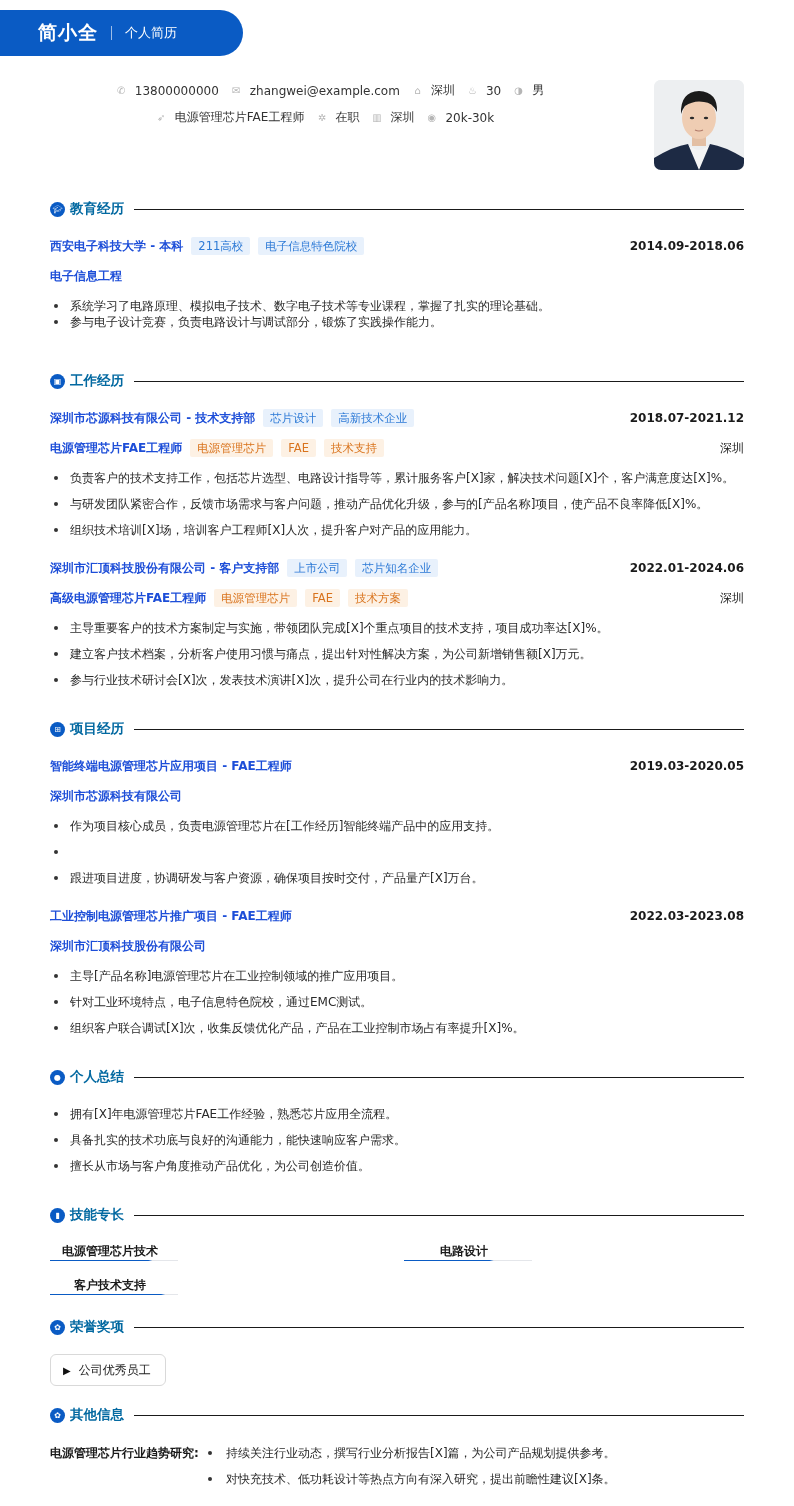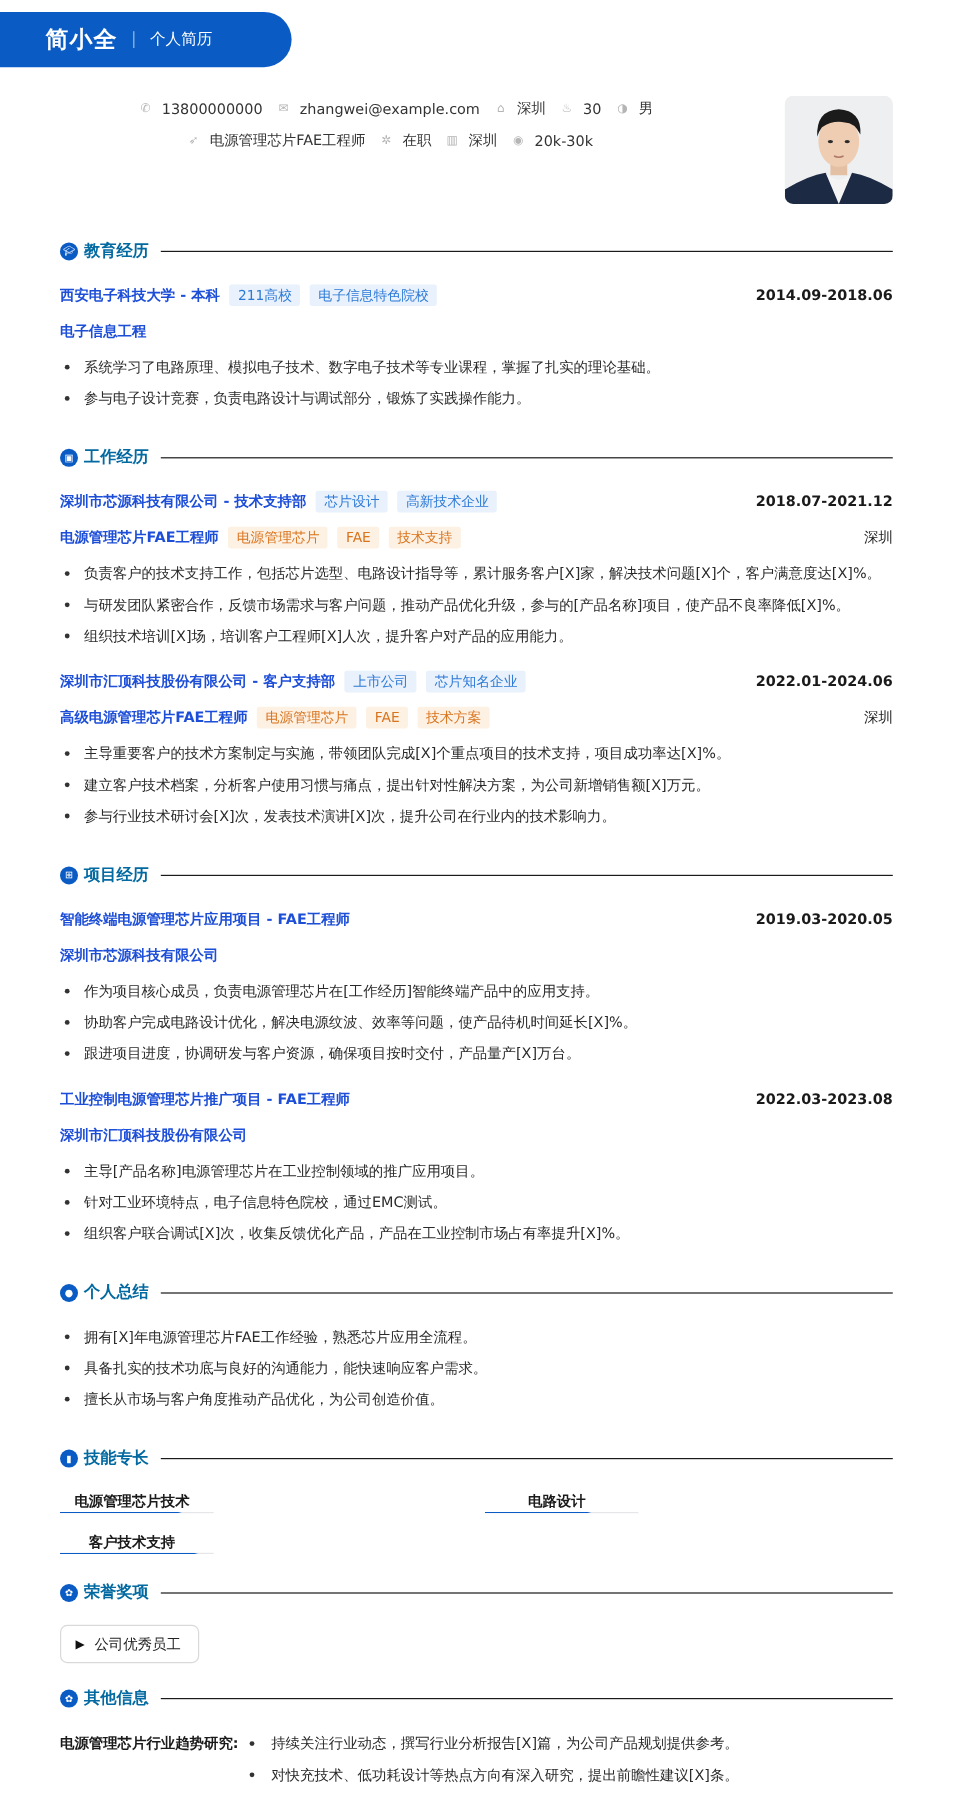--- a/index.html
+++ b/index.html
@@ -122,21 +122,21 @@
   <span class="tag blue">电子信息特色院校</span>
   <span class="right">2014.09-2018.06</span>
 </div>
 <div class="row" style="top:267px;">
   <span class="title">电子信息工程</span>
 </div>
 <div class="bullet" style="top:297px;">
     <span class="dot"></span>
     <span>系统学习了电路原理、模拟电子技术、数字电子技术等专业课程，掌握了扎实的理论基础。</span>
   </div>
-<div class="bullet" style="top:323px;text-align:center;">
+<div class="bullet" style="top:313px;text-align:center;">
     <span class="dot"></span>
     <span>参与电子设计竞赛，负责电路设计与调试部分，锻炼了实践操作能力。</span>
   </div>
 
 <div class="section-title" style="top:371px;">
   <span class="sicon">▣</span>
   <span class="stext">工作经历</span>
   <span class="sline"></span>
 </div>
 <div class="row" style="top:409px;">
@@ -202,21 +202,20 @@
 </div>
 <div class="row" style="top:787px;">
   <span class="title">深圳市芯源科技有限公司</span>
 </div>
 <div class="bullet" style="top:817px;">
     <span class="dot"></span>
     <span>作为项目核心成员，负责电源管理芯片在[工作经历]智能终端产品中的应用支持。</span>
   </div>
 <div class="bullet" style="top:843px;">
     <span class="dot"></span>
-    <span>协助客户完成电路设计优化，解决电源纹波、效率等问题，使产品待机时间延长[X]%。</span>
   </div>
 <div class="bullet" style="top:869px;">
     <span class="dot"></span>
     <span>跟进项目进度，协调研发与客户资源，确保项目按时交付，产品量产[X]万台。</span>
   </div>
 
 <div class="row" style="top:907px;">
   <span class="title">工业控制电源管理芯片推广项目 - FAE工程师</span>
   <span class="right">2022.03-2023.08</span>
 </div>

